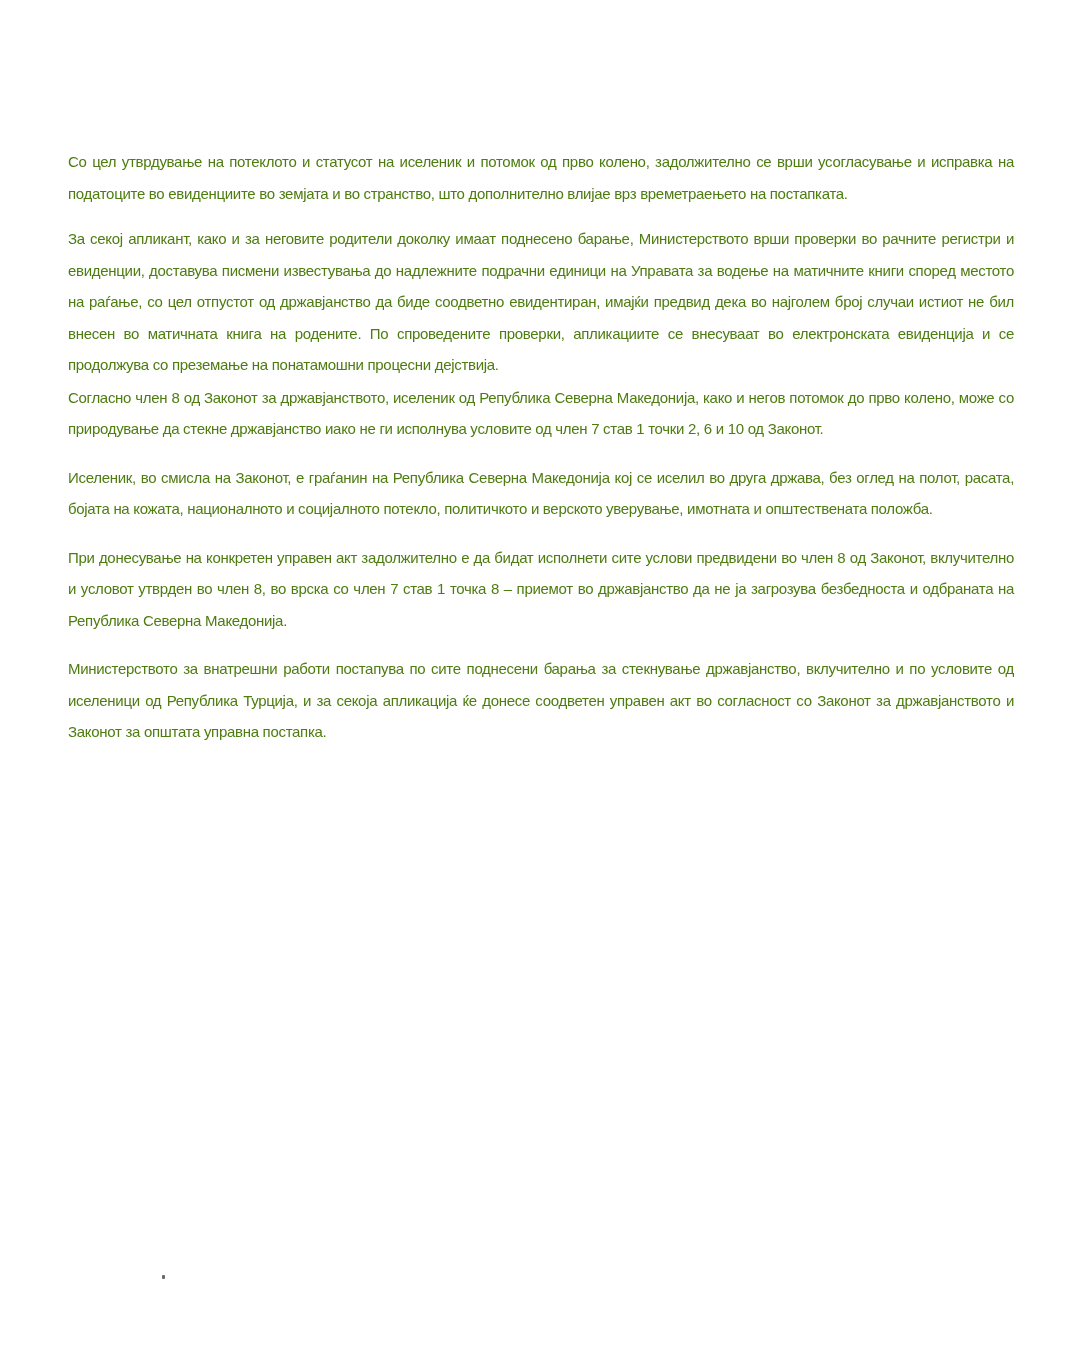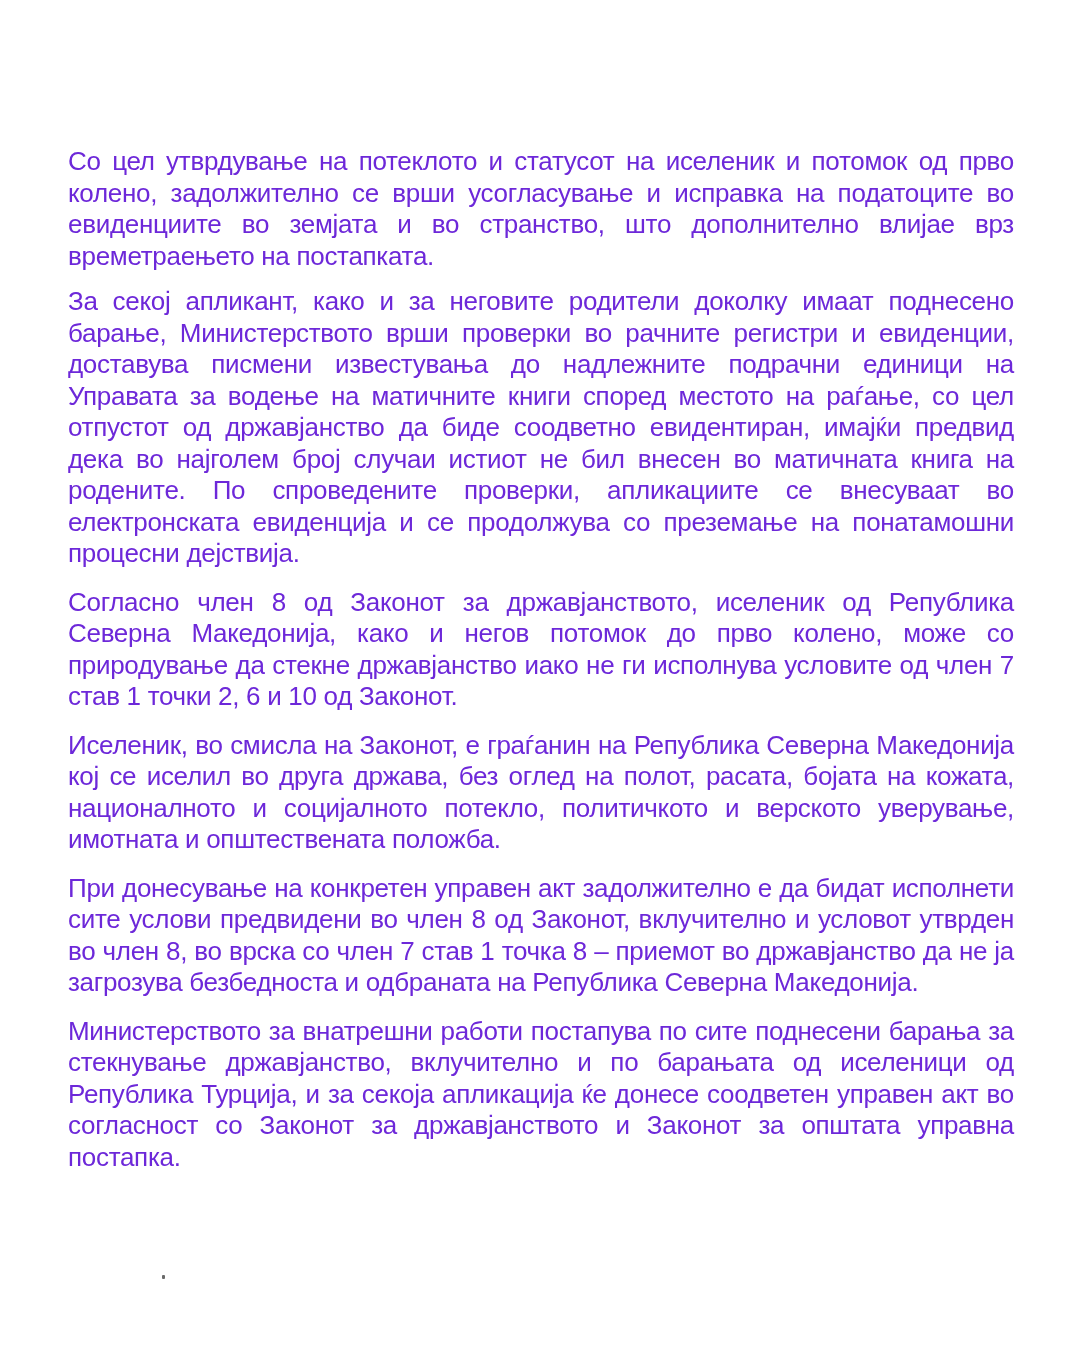--- a/index.html
+++ b/index.html
@@ -12,34 +12,34 @@
       height: 1364px;
       position: relative;
       overflow: hidden;
     }
     .page {
       position: absolute;
       left: 68px;
       top: 146px;
       width: 946px;
       font-family: "Liberation Sans", "DejaVu Sans", sans-serif;
-      font-size: 26px;
+      font-size: 15px;
       line-height: 31.5px;
-      color: #6d28d9;
+      color: #4d7c0f;
       text-align: justify;
       letter-spacing: -0.3px;
       word-spacing: 0px;
     }
     .para {
       margin: 0 0 16px 0;
       text-align: justify;
       text-align-last: left;
     }
     .para:nth-child(1) { margin-bottom: 14px; }
-    .para:nth-child(2) { margin-bottom: 17px; }
+    .para:nth-child(2) { margin-bottom: 1px; }
     .para:nth-child(3) { margin-bottom: 17px; }
     .para:nth-child(4) { margin-bottom: 17px; }
     .para:nth-child(5) { margin-bottom: 17px; }
     .para:nth-child(6) { }
     .para:nth-child(7) { margin-bottom: 17px; }
     .scan-dot {
       position: absolute;
       left: 162px;
       top: 1275px;
       width: 3px;
@@ -50,16 +50,16 @@
   </style>
 </head>
 <body>
 
 <div class="page">
   <p class="para">Со цел утврдување на потеклото и статусот на иселеник и потомок од прво колено, задолжително се врши усогласување и исправка на податоците во евиденциите во земјата и во странство, што дополнително влијае врз времетраењето на постапката.</p>
   <p class="para">За секој апликант, како и за неговите родители доколку имаат поднесено барање, Министерството врши проверки во рачните регистри и евиденции, доставува писмени известувања до надлежните подрачни единици на Управата за водење на матичните книги според местото на раѓање, со цел отпустот од државјанство да биде соодветно евидентиран, имајќи предвид дека во најголем број случаи истиот не бил внесен во матичната книга на родените. По спроведените проверки, апликациите се внесуваат во електронската евиденција и се продолжува со преземање на понатамошни процесни дејствија.</p>
   <p class="para">Согласно член 8 од Законот за државјанството, иселеник од Република Северна Македонија, како и негов потомок до прво колено, може со природување да стекне државјанство иако не ги исполнува условите од член 7 став 1 точки 2, 6 и 10 од Законот.</p>
   <p class="para">Иселеник, во смисла на Законот, е граѓанин на Република Северна Македонија кој се иселил во друга држава, без оглед на полот, расата, бојата на кожата, националното и социјалното потекло, политичкото и верското уверување, имотната и општествената положба.</p>
   <p class="para">При донесување на конкретен управен акт задолжително е да бидат исполнети сите услови предвидени во член 8 од Законот, вклучително и условот утврден во член 8, во врска со член 7 став 1 точка 8 – приемот во државјанство да не ја загрозува безбедноста и одбраната на Република Северна Македонија.</p>
-  <p class="para">Министерството за внатрешни работи постапува по сите поднесени барања за стекнување државјанство, вклучително и по барањата од иселеници од Република Турција, и за секоја апликација ќе донесе соодветен управен акт во согласност со Законот за државјанството и Законот за општата управна постапка.</p>
+  <p class="para">Министерството за внатрешни работи постапува по сите поднесени барања за стекнување државјанство, вклучително и по условите од иселеници од Република Турција, и за секоја апликација ќе донесе соодветен управен акт во согласност со Законот за државјанството и Законот за општата управна постапка.</p>
 </div>
 
 <div class="scan-dot"></div>
 
 </body></html>

